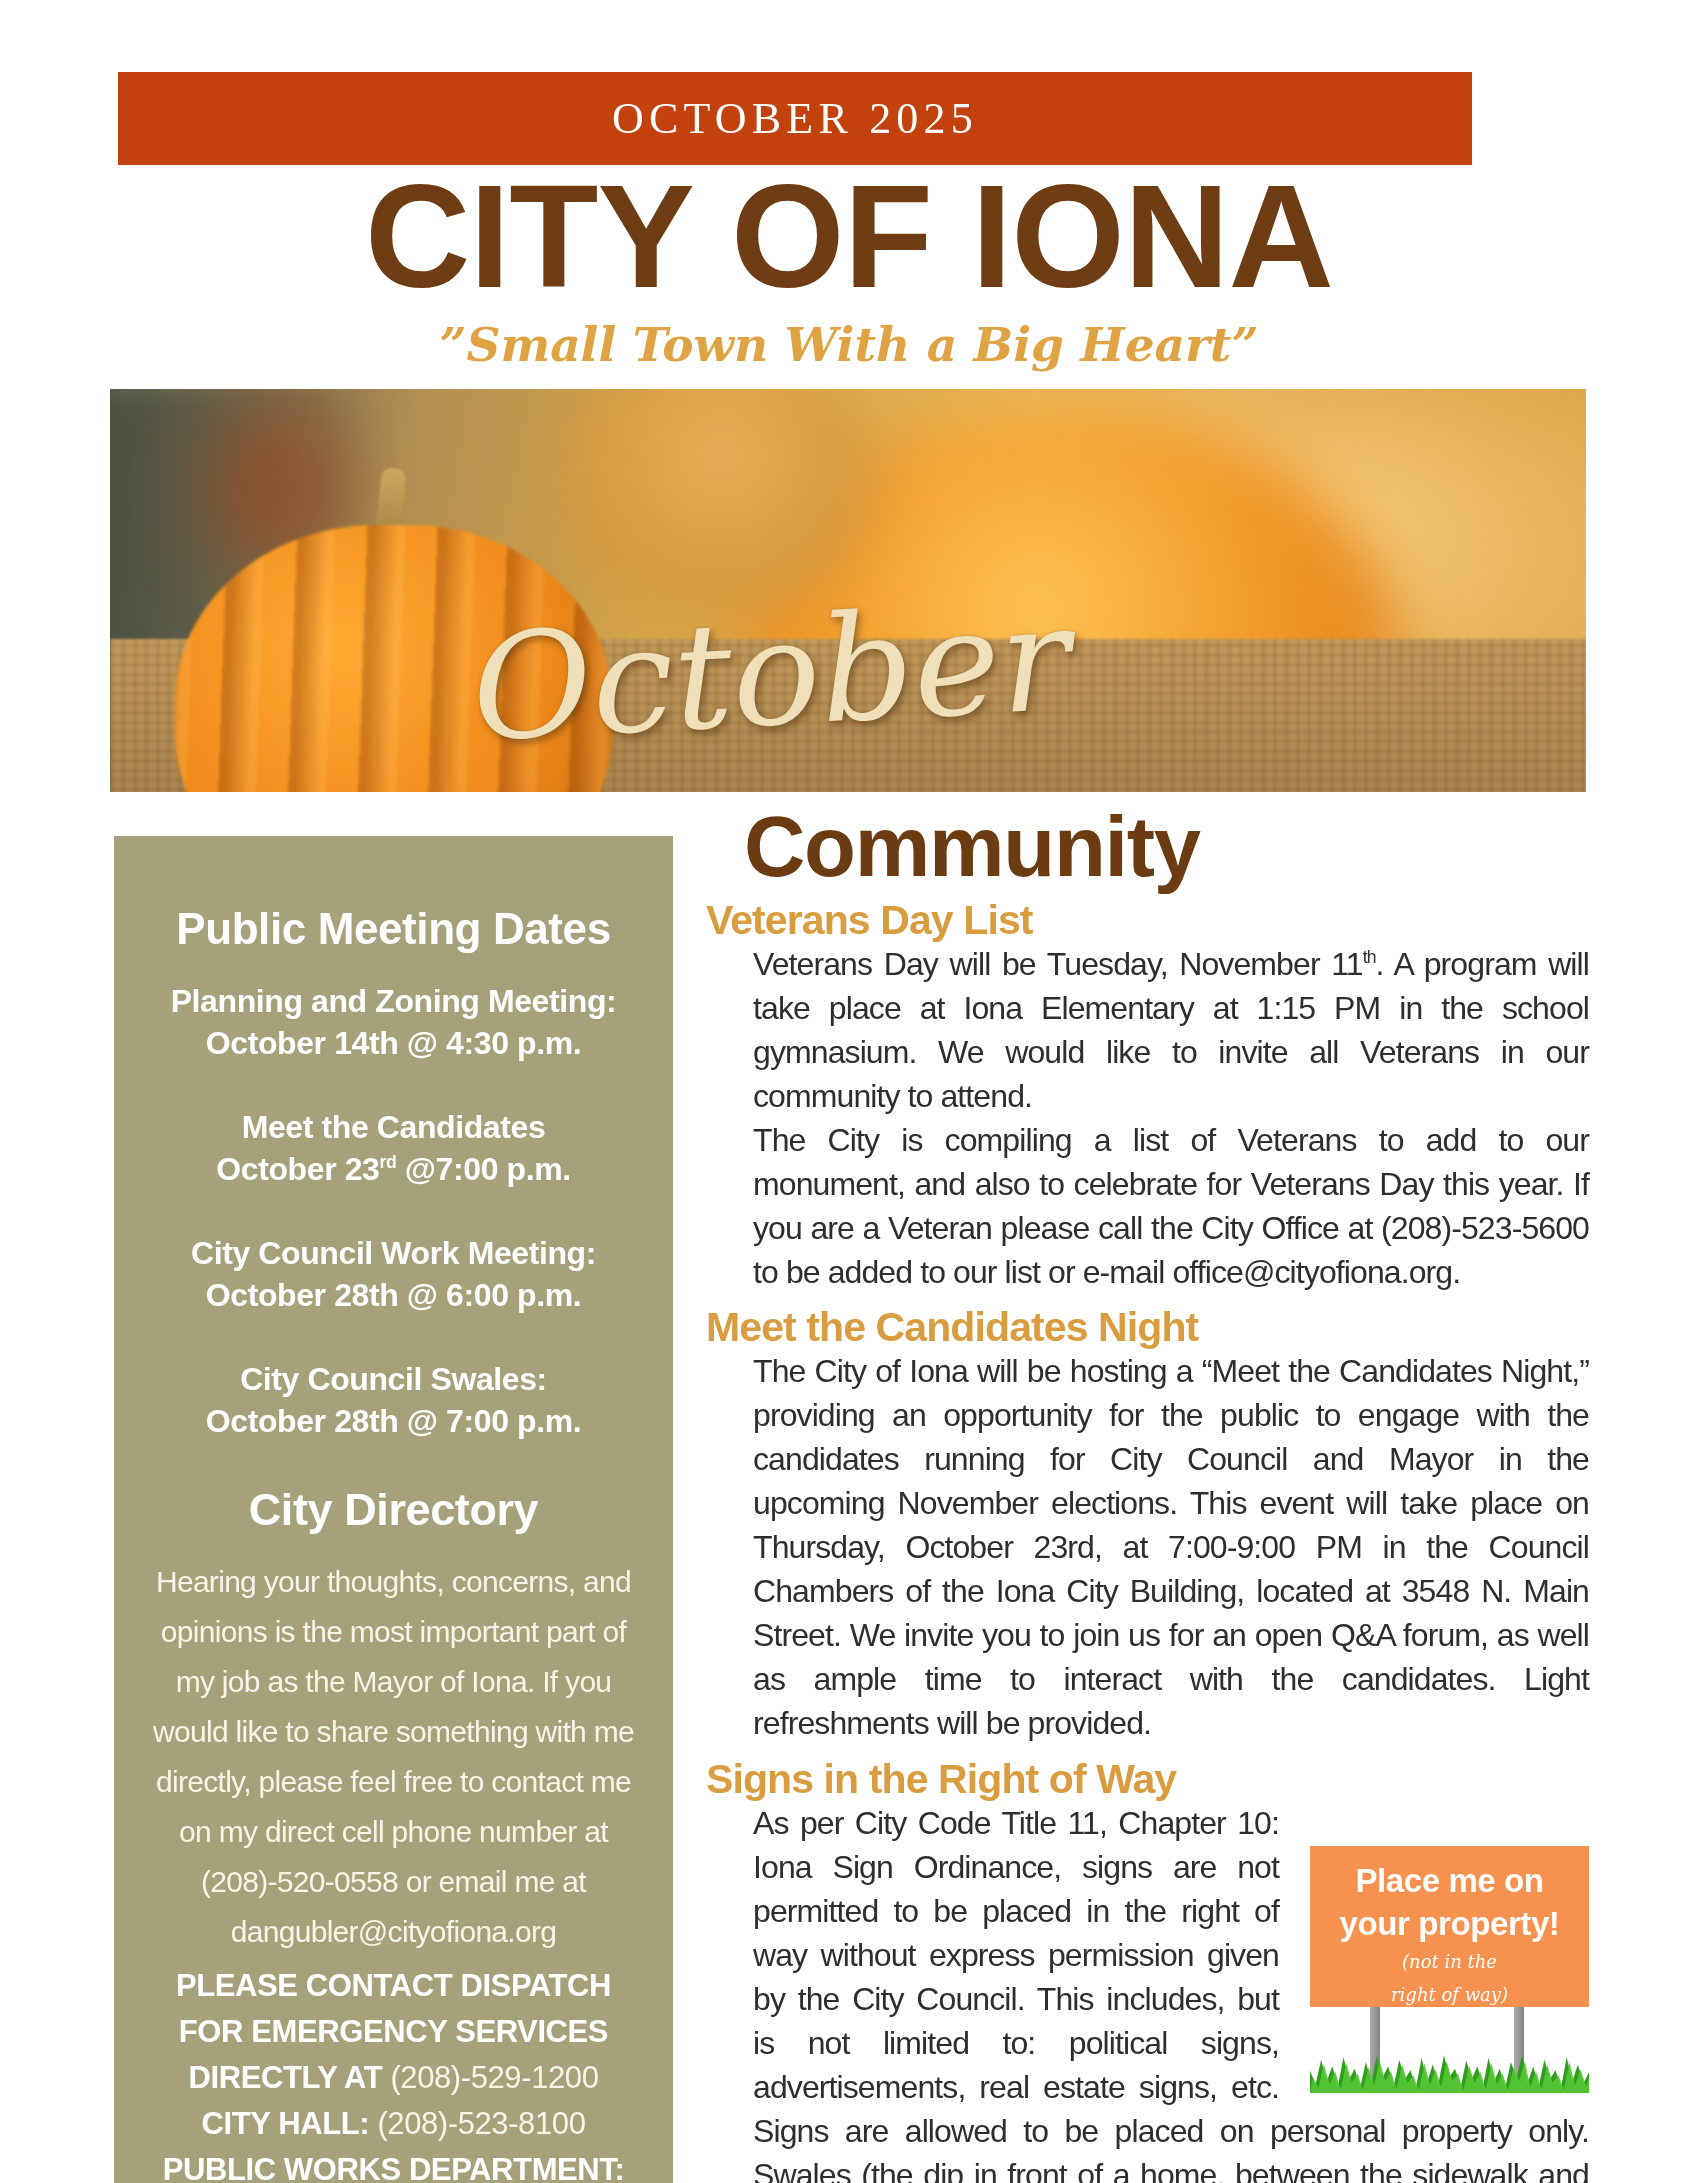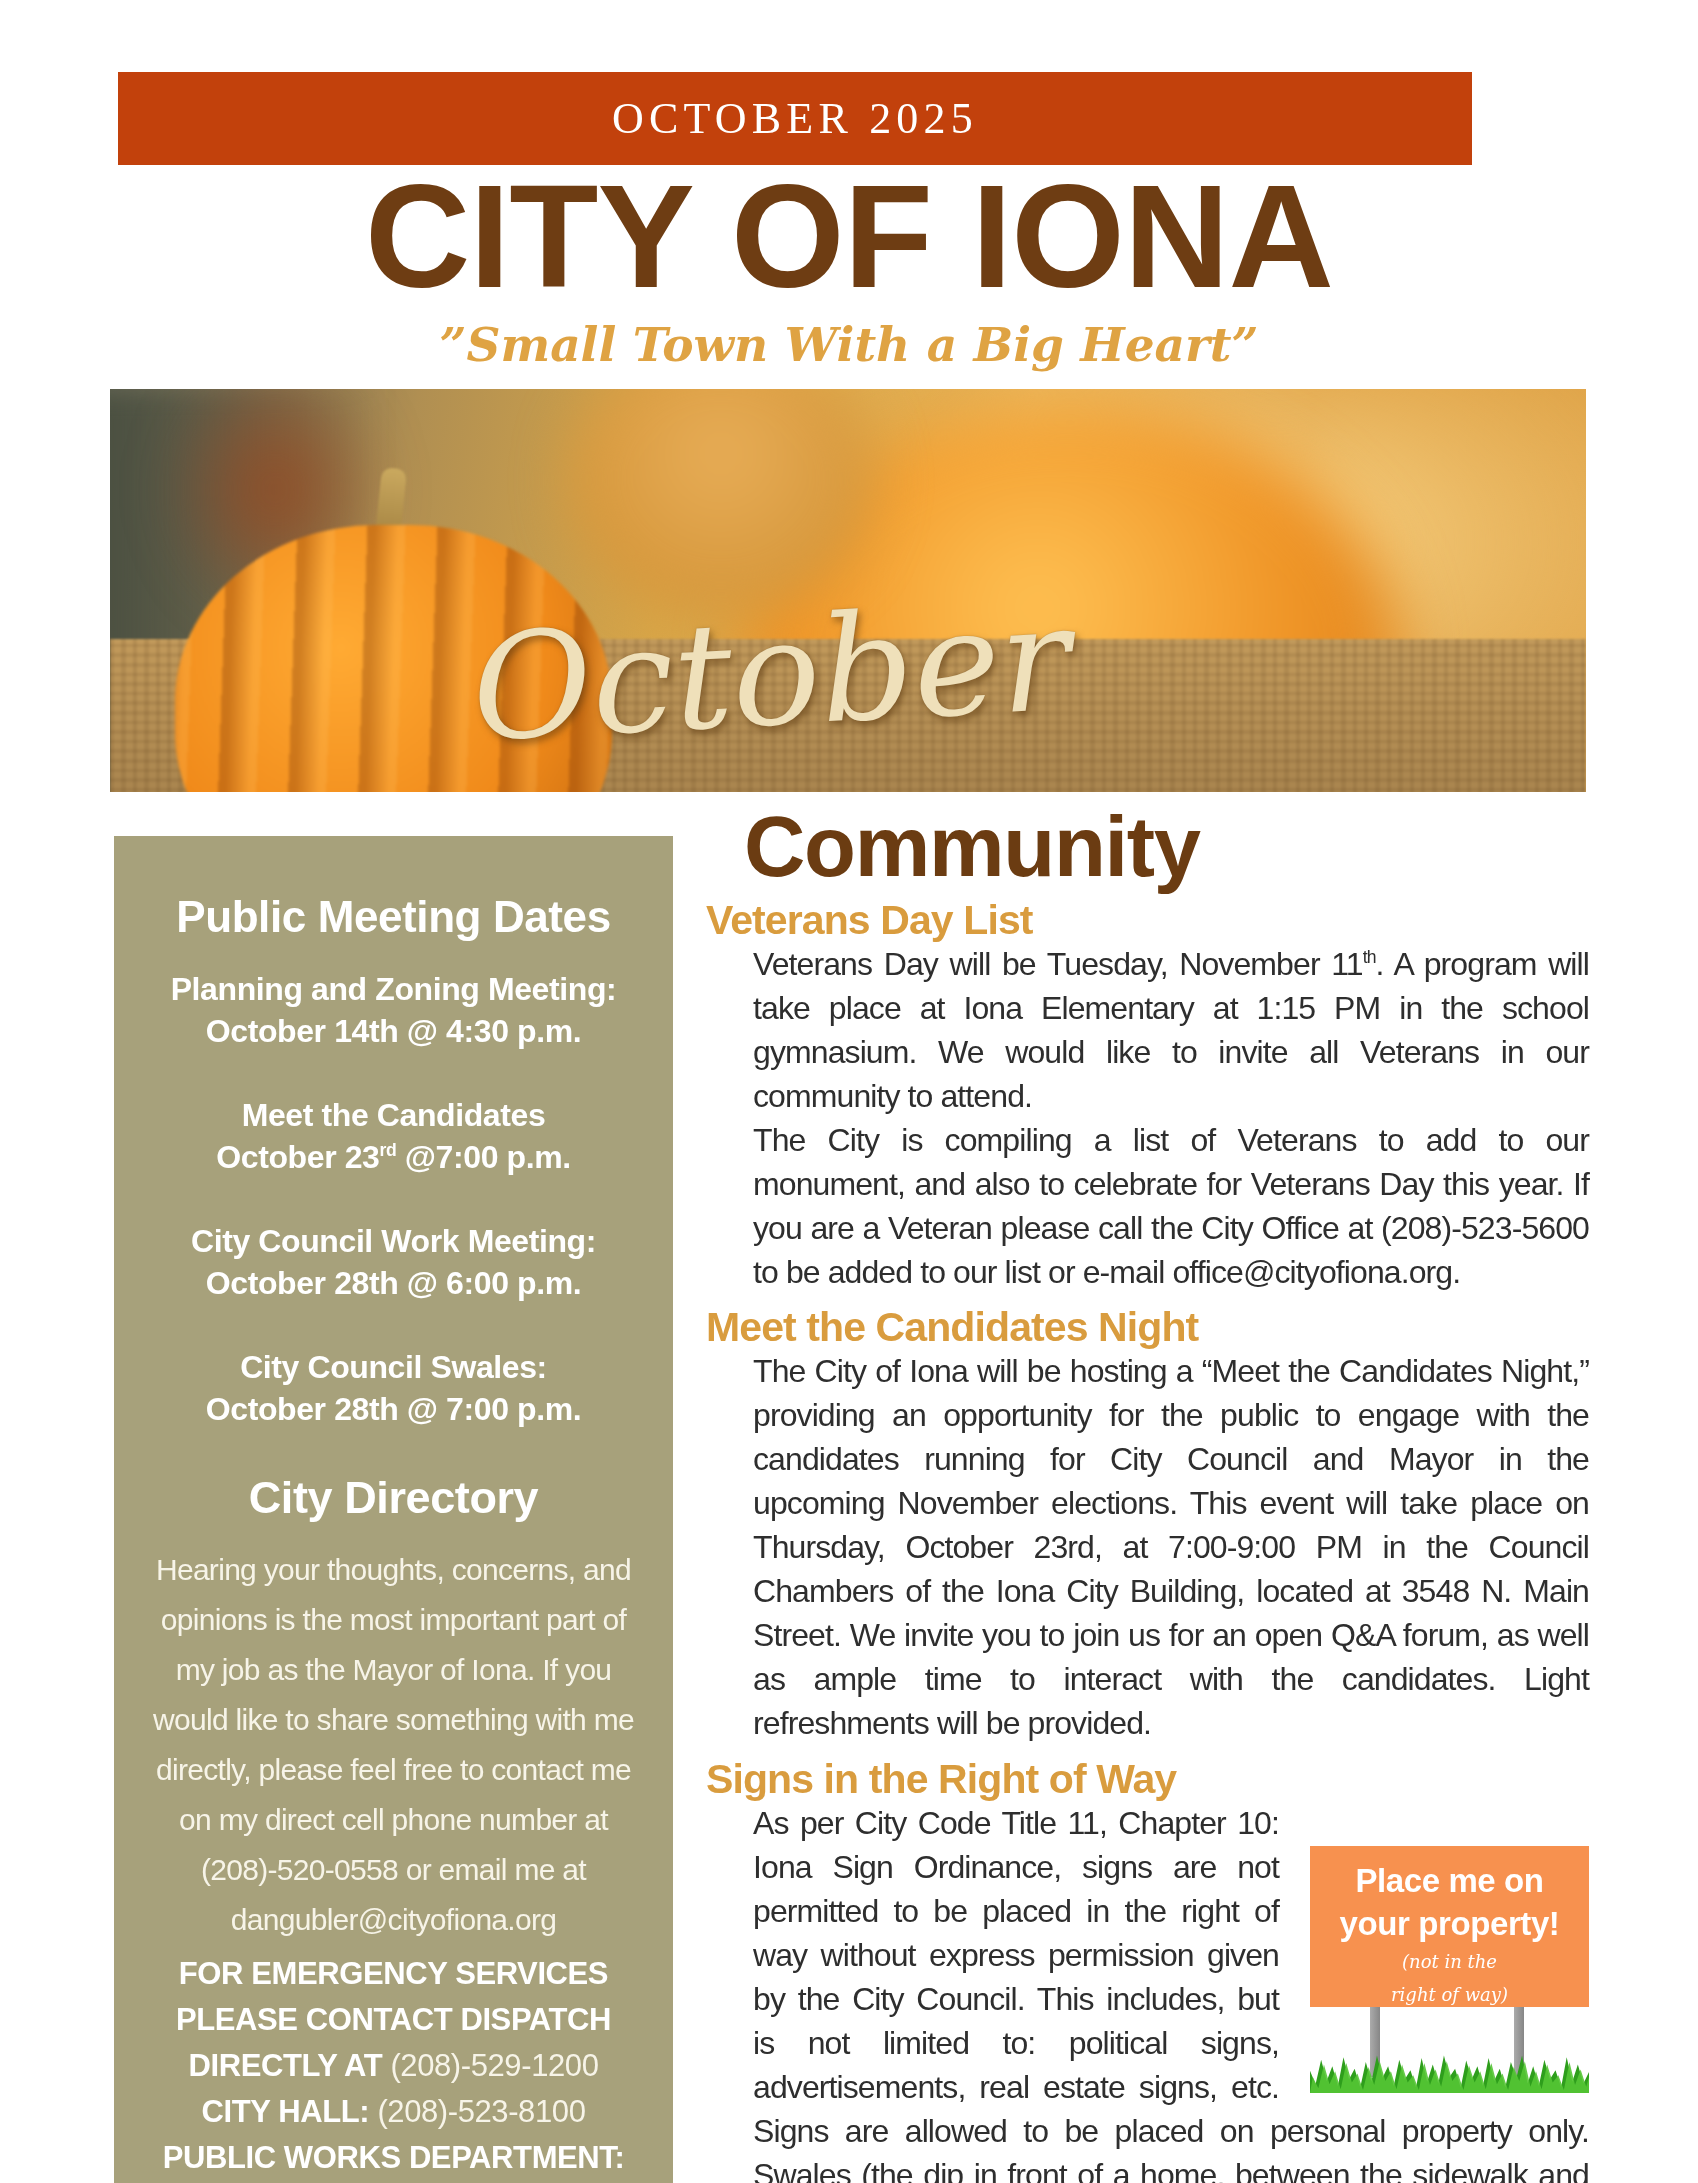--- a/index.html
+++ b/index.html
@@ -42,21 +42,21 @@
          background:repeating-linear-gradient(92deg,rgba(120,50,5,.33) 0 7px,rgba(255,195,100,.22) 31px 38px,rgba(120,50,5,0) 38px 70px);}
   .pump-l .stem{position:absolute;left:46%;top:0;width:25px;height:118px;border-radius:10.5px;
          background:linear-gradient(#caa95f,#8d6b2f);transform:rotate(6deg);filter:blur(0.9px);}
   .photo .word{position:absolute;left:362px;top:199px;font-family:"DejaVu Serif",serif;font-style:italic;
          font-size:146px;color:#EFE0BA;transform:rotate(-3deg);
          text-shadow:2.6px 4.4px 7.9px rgba(90,55,15,.55),0 0 1.3px rgba(120,80,30,.6);}
 
   
   .sidebar{position:absolute;left:114px;top:836px;width:559px;height:1491px;background:#A7A17B;
            color:#ffffff;text-align:center;box-sizing:border-box;padding:52px 34px 0;}
-  .side-h{font-size:44px;font-weight:bold;line-height:49px;letter-spacing:-0.4px;margin:4px 0 27px;}
+  .side-h{font-size:44px;font-weight:bold;line-height:49px;letter-spacing:-0.4px;margin:16px 0 27px;}
   .meeting{font-weight:bold;font-size:32px;line-height:42px;letter-spacing:-0.4px;margin:0 0 42px;}
   .directory-h{font-size:45px;font-weight:bold;letter-spacing:-0.4px;line-height:52px;margin:18.3px 0 21px;}
   .dir-text{font-size:30px;line-height:50px;letter-spacing:-0.7px;color:#F7F4E8;margin:0 0 6.1px;}
   .contact{font-size:31px;line-height:46px;letter-spacing:-0.4px;}
   .contact .b{font-weight:bold;color:#ffffff;}
   .contact .n{color:#F7F4E8;}
   sup{font-size:55%;vertical-align:super;line-height:0;}
 
   
   .main{position:absolute;left:706px;top:803px;width:883px;color:#2E2E2E;}
@@ -127,22 +127,22 @@
       <div><span>October 28th @ 6:00 p.m.</span><sup></sup><span></span></div>
     </div>
     <div class="meeting">
       <div>City Council Swales:</div>
       <div><span>October 28th @ 7:00 p.m.</span><sup></sup><span></span></div>
     </div>
 
     <h2 class="directory-h">City Directory</h2>
     <p class="dir-text">Hearing your thoughts, concerns, and opinions is the most important part of my job as the Mayor of Iona. If you would like to share something with me directly, please feel free to contact me on my direct cell phone number at (208)-520-0558 or email me at dangubler@cityofiona.org</p>
 
+    <div class="contact"><span class="b">PLEASE CONTACT DISPATCH</span><span class="n"></span></div>
     <div class="contact"><span class="b">FOR EMERGENCY SERVICES</span><span class="n"></span></div>
-    <div class="contact"><span class="b">PLEASE CONTACT DISPATCH</span><span class="n"></span></div>
     <div class="contact"><span class="b">DIRECTLY AT </span><span class="n">(208)-529-1200</span></div>
     <div class="contact"><span class="b">CITY HALL: </span><span class="n">(208)-523-8100</span></div>
     <div class="contact"><span class="b">PUBLIC WORKS DEPARTMENT:</span><span class="n"></span></div>
     <div class="contact"><span class="b"></span><span class="n">(208)-716-0836</span></div>
   </aside>
 
   <main class="main">
     <h1 class="community">Community</h1>
 
     <section>

